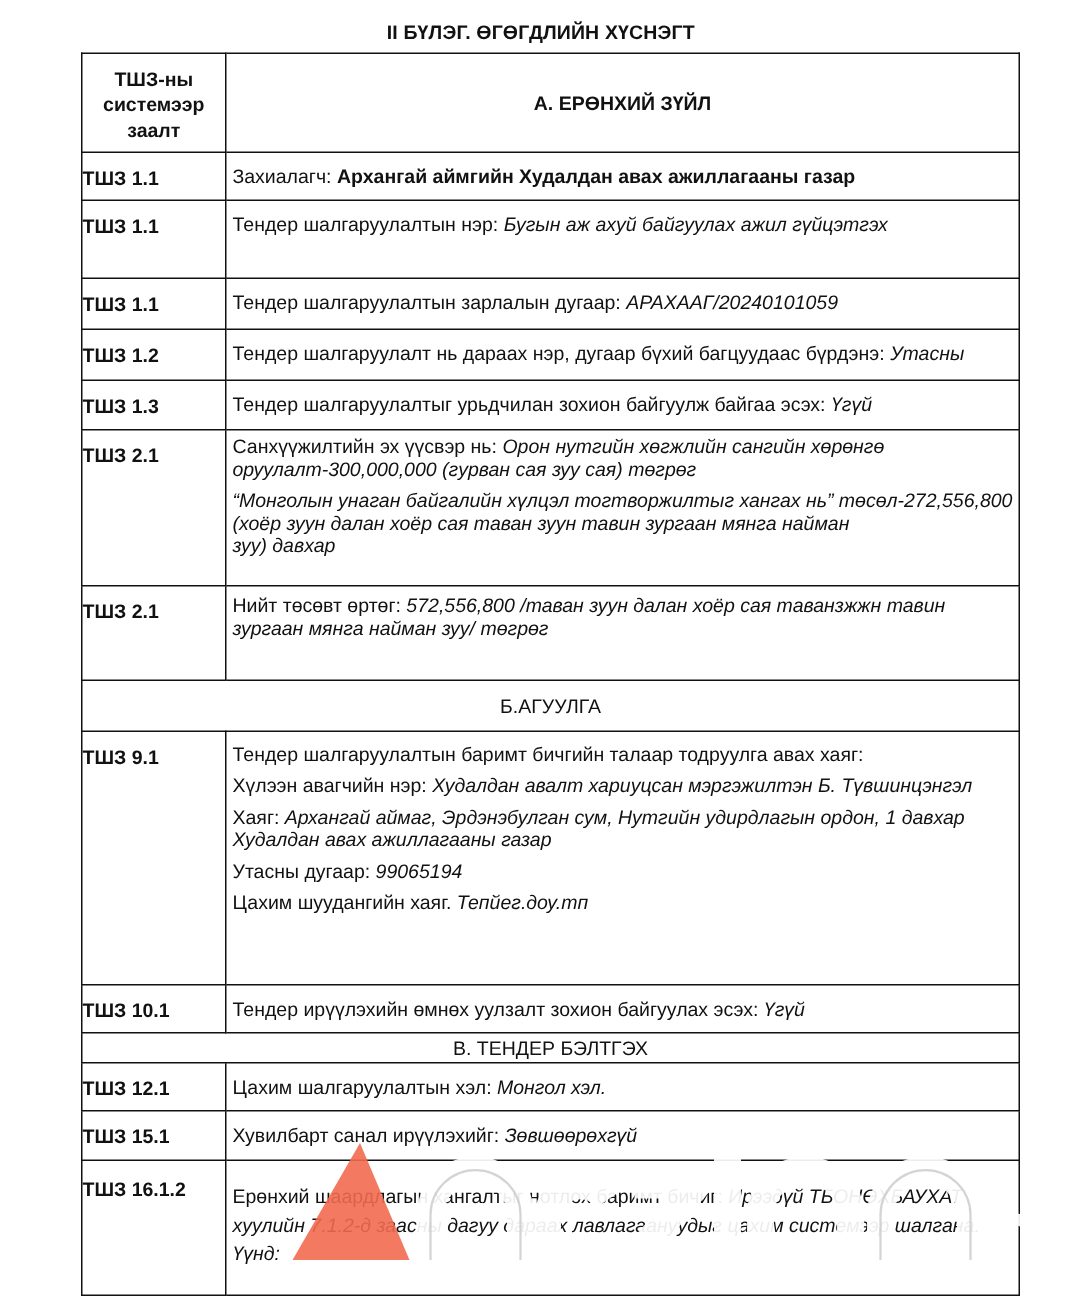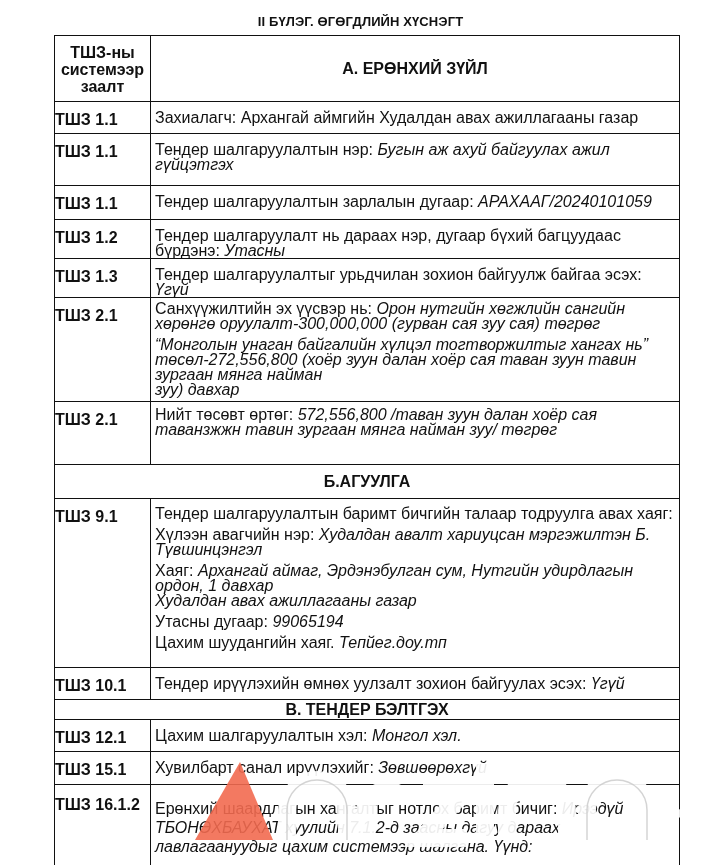--- a/index.html
+++ b/index.html
@@ -9,37 +9,37 @@
   }
   .doc-title {
     position: absolute; top: 14px; left: 0; width: 721px;
     text-align: center; font-weight: bold; font-size: 13px; letter-spacing: 0.1px;
   }
   table.spec {
     position: absolute; top: 35px; left: 54px;
     width: 625px; border-collapse: collapse; table-layout: fixed;
   }
   table.spec td, table.spec th {
-    border: 1.3px solid #111111; vertical-align: top; padding: 0; font-size: 16px;
+    border: 1.3px solid #111111; vertical-align: top; padding: 0; font-size: 13px;
   }
   col.c-ref { width: 96px; }
   col.c-body { width: 529px; }
   .hdr-ref {
     text-align: center; vertical-align: middle !important; font-weight: bold;
     font-size: 12px; line-height: 17px; padding-top: 2px !important;
   }
   .hdr-title { text-align: center; vertical-align: middle !important; font-weight: bold; font-size: 12.5px; }
   .ref { font-weight: bold; padding: 9px 0 0 0 !important; font-size: 12px; }
   .body { padding: 8px 0 0 4px !important; line-height: 15px; }
   .body p { margin: 0 0 6px 0; }
   .body p:last-child { margin-bottom: 0; }
   .lbl { font-weight: normal; }
   .val { font-weight: normal; font-style: italic; }
-  .valb { font-weight: normal; margin-top: 28px; }
-  .section { text-align: center; font-weight: bold; vertical-align: middle !important; font-size: 12.5px; }
+  .valb { font-weight: bold; margin-top: 28px; }
+  .section { text-align: center; font-weight: normal; vertical-align: middle !important; font-size: 12.5px; }
   .watermark {
     position: absolute; left: 195px; top: 760px; width: 520px; height: 90px; pointer-events: none;
   }
 </style>
 </head>
 <body>
 
 <div class="doc-title">II БҮЛЭГ. ӨГӨГДЛИЙН ХҮСНЭГТ</div>
 
 <table class="spec">

